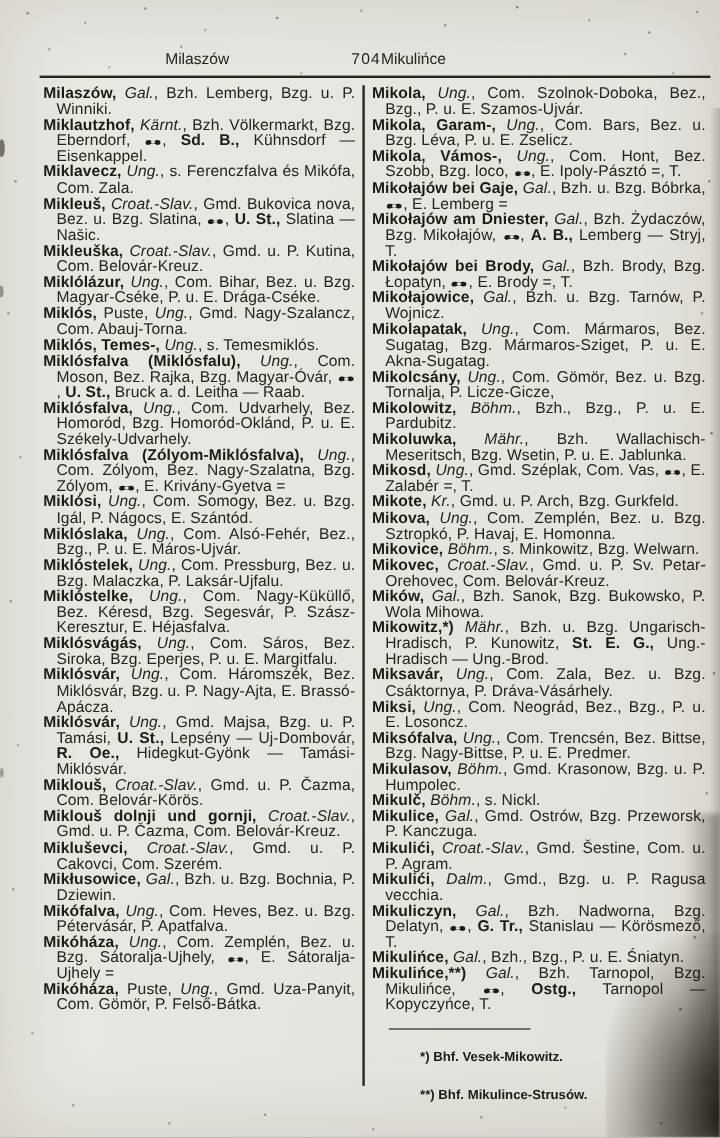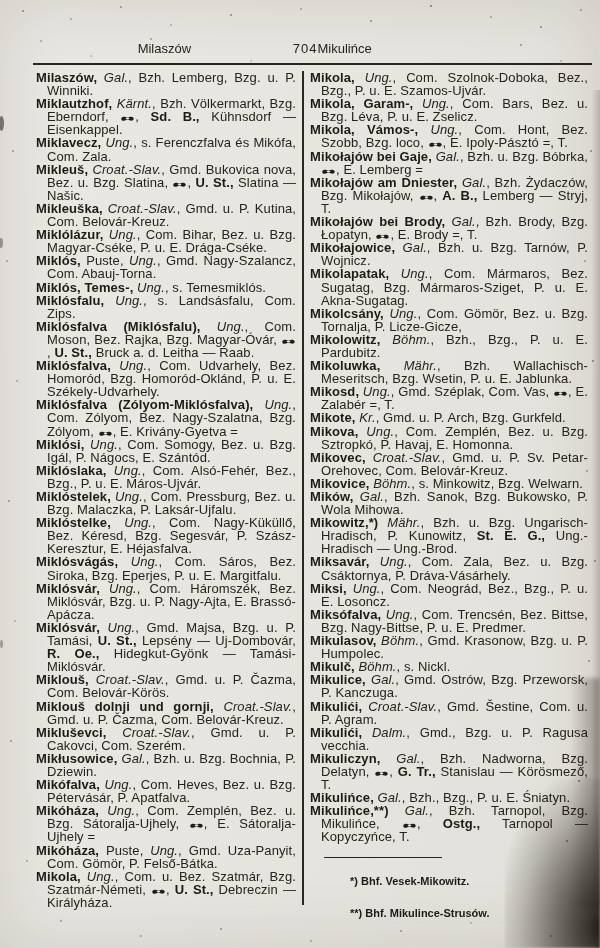--- a/index.html
+++ b/index.html
@@ -84,21 +84,20 @@
           </svg><span class="t">, </span><span class="b">Sd. B.,</span><span class="t"> Kühnsdorf — Eisenkappel.</span></p>
         <p class="entry"><span class="b">Miklavecz,</span><span class="i"> Ung.</span><span class="t">, s. Ferenczfalva és Mikófa, Com. Zala.</span></p>
         <p class="entry"><span class="b">Mikleuš,</span><span class="i"> Croat.-Slav.</span><span class="t">, Gmd. Bukovica nova, Bez. u. Bzg. Slatina, </span><svg viewBox="0 0 20 11" class="posthorn">
             <path d="M1.5,7.5 C1,4.5 4,3 7,4.2 C9,5 11,5 13,4.2 C16,3 19,4.5 18.5,7 C18,9.5 15,9.8 13,8.6 C11,7.5 9,7.5 7,8.6 C5,9.8 2,9.6 1.5,7.5 Z" fill="#201b15"></path>
             <ellipse cx="10" cy="6.3" rx="2.5" ry="1.4" fill="#e7e5e0"></ellipse>
           </svg><span class="t">, </span><span class="b">U. St.,</span><span class="t"> Slatina — Našic.</span></p>
         <p class="entry"><span class="b">Mikleuška,</span><span class="i"> Croat.-Slav.</span><span class="t">, Gmd. u. P. Kutina, Com. Belovár-Kreuz.</span></p>
         <p class="entry"><span class="b">Miklólázur,</span><span class="i"> Ung.</span><span class="t">, Com. Bihar, Bez. u. Bzg. Magyar-Cséke, P. u. E. Drága-Cséke.</span></p>
         <p class="entry"><span class="b">Miklós,</span><span class="t"> Puste, </span><span class="i">Ung.</span><span class="t">, Gmd. Nagy-Szalancz, Com. Abauj-Torna.</span></p>
         <p class="entry"><span class="b">Miklós, Temes-,</span><span class="i"> Ung.</span><span class="t">, s. Temesmiklós.</span></p>
-        <p class="entry"><span class="b">Miklósfalu,</span><span class="i"> Ung.</span><span class="t">, s. Landsásfalu, Com. Zips.</span></p>
         <p class="entry"><span class="b">Miklósfalva (Miklósfalu),</span><span class="i"> Ung.</span><span class="t">, Com. Moson, Bez. Rajka, Bzg. Magyar-Óvár, </span><svg viewBox="0 0 20 11" class="posthorn">
             <path d="M1.5,7.5 C1,4.5 4,3 7,4.2 C9,5 11,5 13,4.2 C16,3 19,4.5 18.5,7 C18,9.5 15,9.8 13,8.6 C11,7.5 9,7.5 7,8.6 C5,9.8 2,9.6 1.5,7.5 Z" fill="#201b15"></path>
             <ellipse cx="10" cy="6.3" rx="2.5" ry="1.4" fill="#e7e5e0"></ellipse>
           </svg><span class="t">, </span><span class="b">U. St.,</span><span class="t"> Bruck a. d. Leitha — Raab.</span></p>
         <p class="entry"><span class="b">Miklósfalva,</span><span class="i"> Ung.</span><span class="t">, Com. Udvarhely, Bez. Homoród, Bzg. Homoród-Oklánd, P. u. E. Székely-Udvarhely.</span></p>
         <p class="entry"><span class="b">Miklósfalva (Zólyom-Miklósfalva),</span><span class="i"> Ung.</span><span class="t">, Com. Zólyom, Bez. Nagy-Szalatna, Bzg. Zólyom, </span><svg viewBox="0 0 20 11" class="posthorn">
             <path d="M1.5,7.5 C1,4.5 4,3 7,4.2 C9,5 11,5 13,4.2 C16,3 19,4.5 18.5,7 C18,9.5 15,9.8 13,8.6 C11,7.5 9,7.5 7,8.6 C5,9.8 2,9.6 1.5,7.5 Z" fill="#201b15"></path>
             <ellipse cx="10" cy="6.3" rx="2.5" ry="1.4" fill="#e7e5e0"></ellipse>
           </svg><span class="t">, E. Krivány-Gyetva =</span></p>
         <p class="entry"><span class="b">Miklósi,</span><span class="i"> Ung.</span><span class="t">, Com. Somogy, Bez. u. Bzg. Igál, P. Nágocs, E. Szántód.</span></p>
@@ -111,24 +110,20 @@
         <p class="entry"><span class="b">Miklouš,</span><span class="i"> Croat.-Slav.</span><span class="t">, Gmd. u. P. Čazma, Com. Belovár-Körös.</span></p>
         <p class="entry"><span class="b">Miklouš dolnji und gornji,</span><span class="i"> Croat.-Slav.</span><span class="t">, Gmd. u. P. Čazma, Com. Belovár-Kreuz.</span></p>
         <p class="entry"><span class="b">Mikluševci,</span><span class="i"> Croat.-Slav.</span><span class="t">, Gmd. u. P. Cakovci, Com. Szerém.</span></p>
         <p class="entry"><span class="b">Mikłusowice,</span><span class="i"> Gal.</span><span class="t">, Bzh. u. Bzg. Bochnia, P. Dziewin.</span></p>
         <p class="entry"><span class="b">Mikófalva,</span><span class="i"> Ung.</span><span class="t">, Com. Heves, Bez. u. Bzg. Pétervásár, P. Apatfalva.</span></p>
         <p class="entry"><span class="b">Mikóháza,</span><span class="i"> Ung.</span><span class="t">, Com. Zemplén, Bez. u. Bzg. Sátoralja-Ujhely, </span><svg viewBox="0 0 20 11" class="posthorn">
             <path d="M1.5,7.5 C1,4.5 4,3 7,4.2 C9,5 11,5 13,4.2 C16,3 19,4.5 18.5,7 C18,9.5 15,9.8 13,8.6 C11,7.5 9,7.5 7,8.6 C5,9.8 2,9.6 1.5,7.5 Z" fill="#201b15"></path>
             <ellipse cx="10" cy="6.3" rx="2.5" ry="1.4" fill="#e7e5e0"></ellipse>
           </svg><span class="t">, E. Sátoralja-Ujhely =</span></p>
         <p class="entry"><span class="b">Mikóháza,</span><span class="t"> Puste, </span><span class="i">Ung.</span><span class="t">, Gmd. Uza-Panyit, Com. Gömör, P. Felső-Bátka.</span></p>
-        <p class="entry"><span class="b">Mikola,</span><span class="i"> Ung.</span><span class="t">, Com. u. Bez. Szatmár, Bzg. Szatmár-Németi, </span><svg viewBox="0 0 20 11" class="posthorn">
-            <path d="M1.5,7.5 C1,4.5 4,3 7,4.2 C9,5 11,5 13,4.2 C16,3 19,4.5 18.5,7 C18,9.5 15,9.8 13,8.6 C11,7.5 9,7.5 7,8.6 C5,9.8 2,9.6 1.5,7.5 Z" fill="#201b15"></path>
-            <ellipse cx="10" cy="6.3" rx="2.5" ry="1.4" fill="#e7e5e0"></ellipse>
-          </svg><span class="t">, </span><span class="b">U. St.,</span><span class="t"> Debreczin — Királyháza.</span></p>
       </section>
     <div class="col-divider"></div>
     <section class="col-right" id="col-right">
         <p class="entry"><span class="b">Mikola,</span><span class="i"> Ung.</span><span class="t">, Com. Szolnok-Doboka, Bez., Bzg., P. u. E. Szamos-Ujvár.</span></p>
         <p class="entry"><span class="b">Mikola, Garam-,</span><span class="i"> Ung.</span><span class="t">, Com. Bars, Bez. u. Bzg. Léva, P. u. E. Zselicz.</span></p>
         <p class="entry"><span class="b">Mikola, Vámos-,</span><span class="i"> Ung.</span><span class="t">, Com. Hont, Bez. Szobb, Bzg. loco, </span><svg viewBox="0 0 20 11" class="posthorn">
             <path d="M1.5,7.5 C1,4.5 4,3 7,4.2 C9,5 11,5 13,4.2 C16,3 19,4.5 18.5,7 C18,9.5 15,9.8 13,8.6 C11,7.5 9,7.5 7,8.6 C5,9.8 2,9.6 1.5,7.5 Z" fill="#201b15"></path>
             <ellipse cx="10" cy="6.3" rx="2.5" ry="1.4" fill="#e7e5e0"></ellipse>
           </svg><span class="t">, E. Ipoly-Pásztó =, T.</span></p>
         <p class="entry"><span class="b">Mikołajów bei Gaje,</span><span class="i"> Gal.</span><span class="t">, Bzh. u. Bzg. Bóbrka, </span><svg viewBox="0 0 20 11" class="posthorn">
@@ -147,22 +142,22 @@
         <p class="entry"><span class="b">Mikolapatak,</span><span class="i"> Ung.</span><span class="t">, Com. Mármaros, Bez. Sugatag, Bzg. Mármaros-Sziget, P. u. E. Akna-Sugatag.</span></p>
         <p class="entry"><span class="b">Mikolcsány,</span><span class="i"> Ung.</span><span class="t">, Com. Gömör, Bez. u. Bzg. Tornalja, P. Licze-Gicze,</span></p>
         <p class="entry"><span class="b">Mikolowitz,</span><span class="i"> Böhm.</span><span class="t">, Bzh., Bzg., P. u. E. Pardubitz.</span></p>
         <p class="entry"><span class="b">Mikoluwka,</span><span class="i"> Mähr.</span><span class="t">, Bzh. Wallachisch-Meseritsch, Bzg. Wsetin, P. u. E. Jablunka.</span></p>
         <p class="entry"><span class="b">Mikosd,</span><span class="i"> Ung.</span><span class="t">, Gmd. Széplak, Com. Vas, </span><svg viewBox="0 0 20 11" class="posthorn">
             <path d="M1.5,7.5 C1,4.5 4,3 7,4.2 C9,5 11,5 13,4.2 C16,3 19,4.5 18.5,7 C18,9.5 15,9.8 13,8.6 C11,7.5 9,7.5 7,8.6 C5,9.8 2,9.6 1.5,7.5 Z" fill="#201b15"></path>
             <ellipse cx="10" cy="6.3" rx="2.5" ry="1.4" fill="#e7e5e0"></ellipse>
           </svg><span class="t">, E. Zalabér =, T.</span></p>
         <p class="entry"><span class="b">Mikote,</span><span class="i"> Kr.</span><span class="t">, Gmd. u. P. Arch, Bzg. Gurkfeld.</span></p>
         <p class="entry"><span class="b">Mikova,</span><span class="i"> Ung.</span><span class="t">, Com. Zemplén, Bez. u. Bzg. Sztropkó, P. Havaj, E. Homonna.</span></p>
+        <p class="entry"><span class="b">Mikovice,</span><span class="i"> Böhm.</span><span class="t">, s. Minkowitz, Bzg. Welwarn.</span></p>
         <p class="entry"><span class="b">Mikovec,</span><span class="i"> Croat.-Slav.</span><span class="t">, Gmd. u. P. Sv. Petar-Orehovec, Com. Belovár-Kreuz.</span></p>
-        <p class="entry"><span class="b">Mikovice,</span><span class="i"> Böhm.</span><span class="t">, s. Minkowitz, Bzg. Welwarn.</span></p>
         <p class="entry"><span class="b">Mików,</span><span class="i"> Gal.</span><span class="t">, Bzh. Sanok, Bzg. Bukowsko, P. Wola Mihowa.</span></p>
         <p class="entry"><span class="b">Mikowitz,*)</span><span class="i"> Mähr.</span><span class="t">, Bzh. u. Bzg. Ungarisch-Hradisch, P. Kunowitz, </span><span class="b">St. E. G.,</span><span class="t"> Ung.-Hradisch — Ung.-Brod.</span></p>
         <p class="entry"><span class="b">Miksavár,</span><span class="i"> Ung.</span><span class="t">, Com. Zala, Bez. u. Bzg. Csáktornya, P. Dráva-Vásárhely.</span></p>
         <p class="entry"><span class="b">Miksi,</span><span class="i"> Ung.</span><span class="t">, Com. Neográd, Bez., Bzg., P. u. E. Losoncz.</span></p>
         <p class="entry"><span class="b">Miksófalva,</span><span class="i"> Ung.</span><span class="t">, Com. Trencsén, Bez. Bittse, Bzg. Nagy-Bittse, P. u. E. Predmer.</span></p>
         <p class="entry"><span class="b">Mikulasov,</span><span class="i"> Böhm.</span><span class="t">, Gmd. Krasonow, Bzg. u. P. Humpolec.</span></p>
         <p class="entry"><span class="b">Mikulč,</span><span class="i"> Böhm.</span><span class="t">, s. Nickl.</span></p>
         <p class="entry"><span class="b">Mikulice,</span><span class="i"> Gal.</span><span class="t">, Gmd. Ostrów, Bzg. Przeworsk, P. Kanczuga.</span></p>
         <p class="entry"><span class="b">Mikulići,</span><span class="i"> Croat.-Slav.</span><span class="t">, Gmd. Šestine, Com. u. P. Agram.</span></p>
         <p class="entry"><span class="b">Mikulići,</span><span class="i"> Dalm.</span><span class="t">, Gmd., Bzg. u. P. Ragusa vecchia.</span></p>

